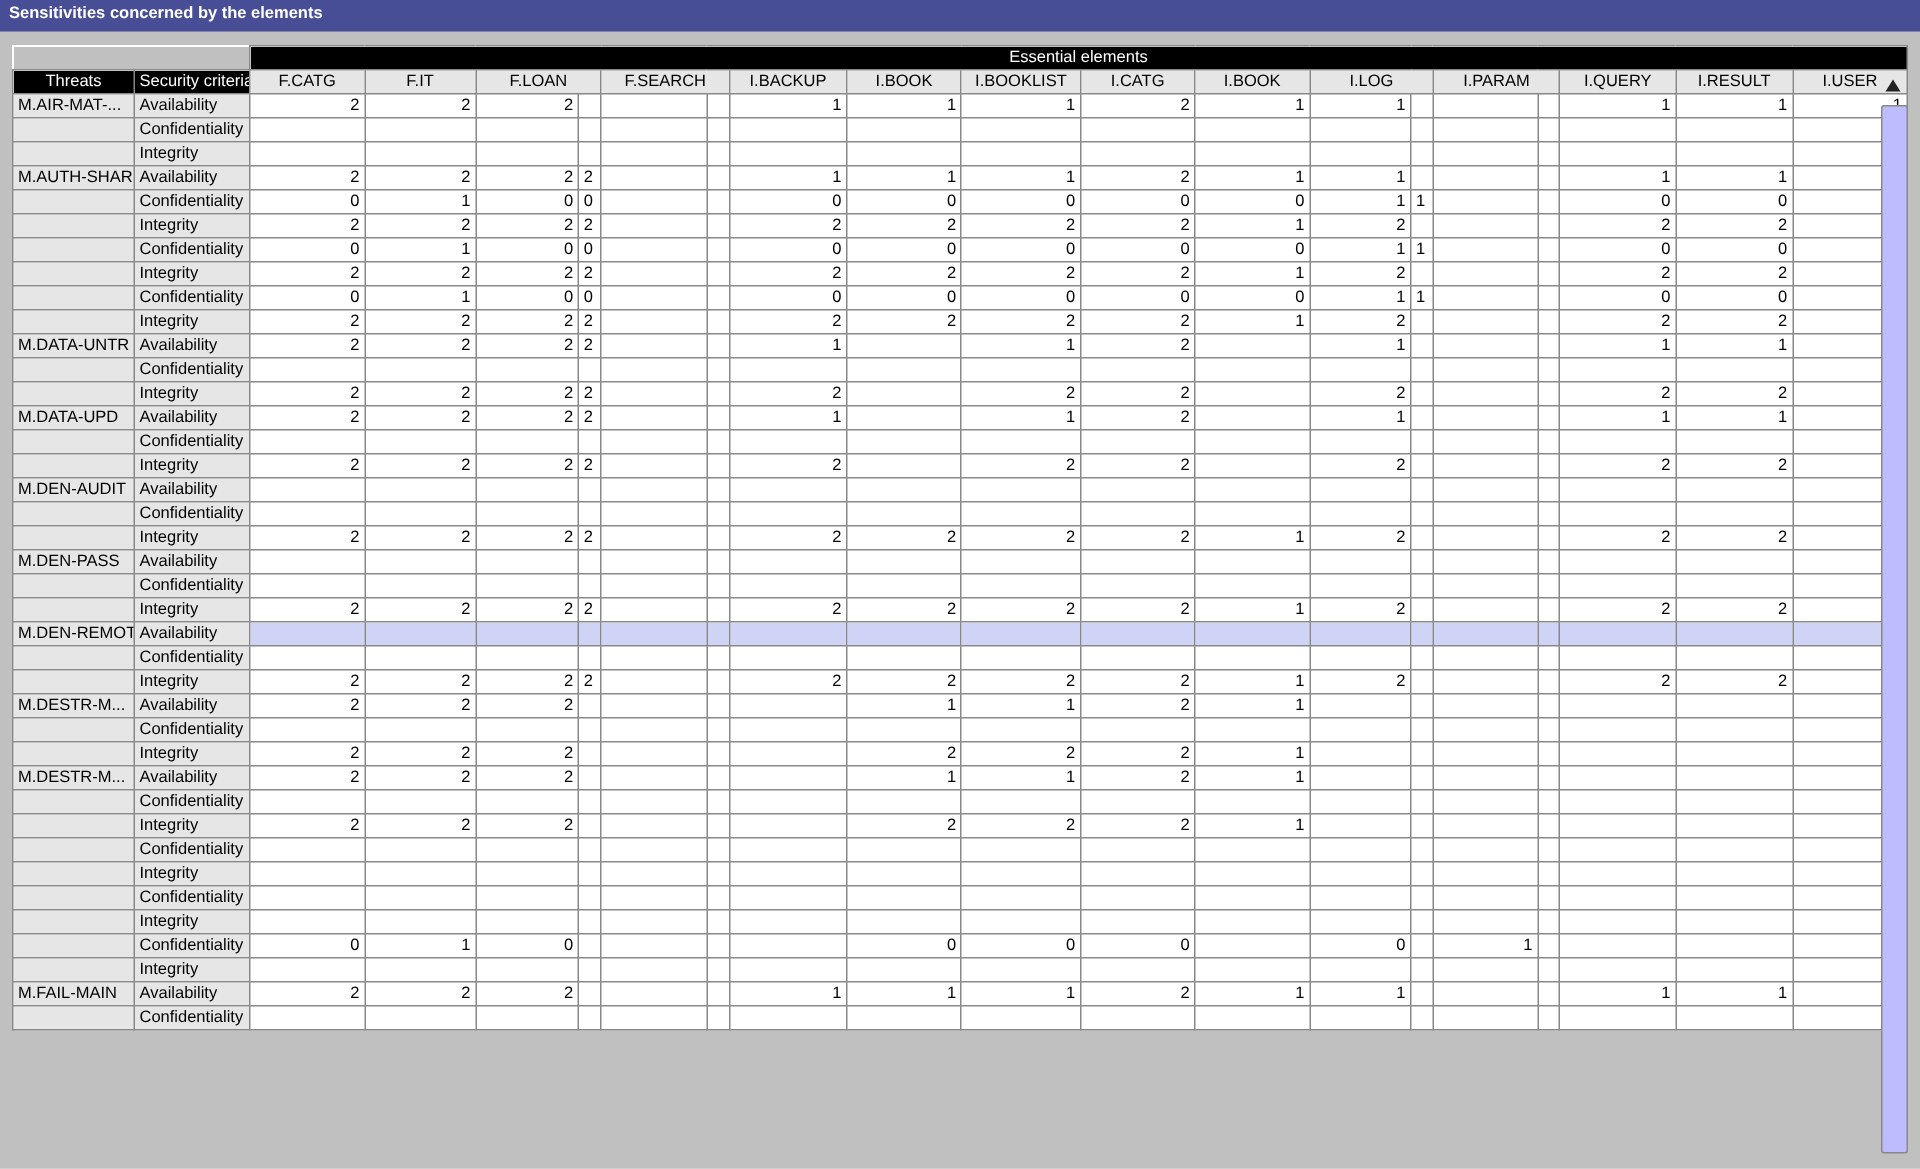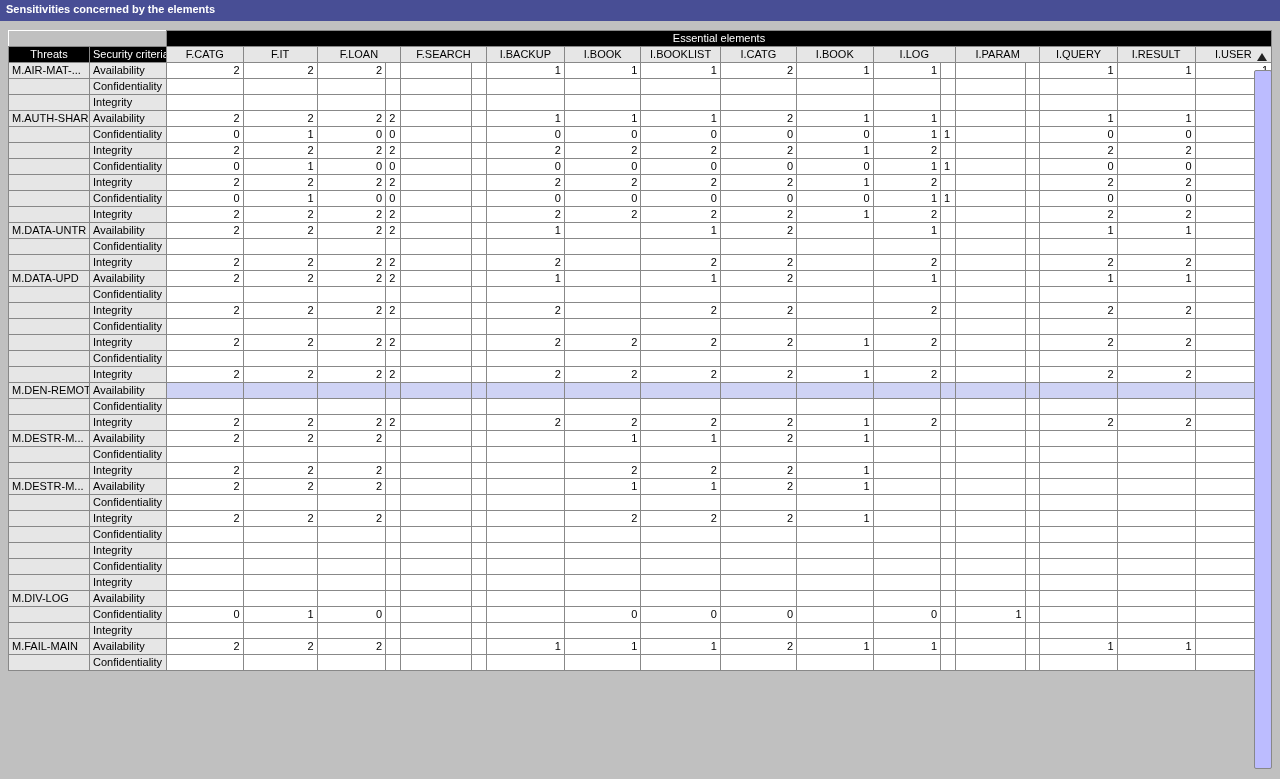--- a/index.html
+++ b/index.html
@@ -402,62 +402,106 @@
           <td class="vcell wv"></td>
           <td class="vcell wv" style="width: 66px;">2</td>
           <td class="vcell wvs" style="text-align: left;"></td>
           <td class="vcell wv" style="width: 66px;"></td>
           <td class="vcell wvs" style="text-align: left;"></td>
           <td class="vcell wv">2</td>
           <td class="vcell wv">2</td>
           <td class="vcell wv">2</td>
         </tr>
         <tr>
-          <td class="threatcell"></td>
-          <td class="critcell">Confidentiality</td>
-          <td class="vcell wv"></td>
-          <td class="vcell wv"></td>
-          <td class="vcell wv" style="width: 66px;"></td>
-          <td class="vcell wvs" style="text-align: left;"></td>
-          <td class="vcell wv" style="width: 66px;"></td>
-          <td class="vcell wvs" style="text-align: left;"></td>
-          <td class="vcell wv"></td>
-          <td class="vcell wv"></td>
-          <td class="vcell wv"></td>
-          <td class="vcell wv"></td>
-          <td class="vcell wv"></td>
-          <td class="vcell wv" style="width: 66px;"></td>
-          <td class="vcell wvs" style="text-align: left;"></td>
-          <td class="vcell wv" style="width: 66px;"></td>
-          <td class="vcell wvs" style="text-align: left;"></td>
-          <td class="vcell wv"></td>
-          <td class="vcell wv"></td>
-          <td class="vcell wv"></td>
-        </tr>
-        <tr>
-          <td class="threatcell"></td>
-          <td class="critcell">Integrity</td>
-          <td class="vcell wv">2</td>
-          <td class="vcell wv">2</td>
-          <td class="vcell wv" style="width: 66px;">2</td>
-          <td class="vcell wvs" style="text-align: left;">2</td>
-          <td class="vcell wv" style="width: 66px;"></td>
-          <td class="vcell wvs" style="text-align: left;"></td>
-          <td class="vcell wv">2</td>
-          <td class="vcell wv">2</td>
-          <td class="vcell wv">2</td>
-          <td class="vcell wv">2</td>
-          <td class="vcell wv">1</td>
-          <td class="vcell wv" style="width: 66px;">2</td>
-          <td class="vcell wvs" style="text-align: left;"></td>
-          <td class="vcell wv" style="width: 66px;"></td>
-          <td class="vcell wvs" style="text-align: left;"></td>
-          <td class="vcell wv">2</td>
-          <td class="vcell wv">2</td>
-          <td class="vcell wv">2</td>
+          <td class="threatcell">M.DEN-AUDIT</td>
+          <td class="critcell">Availability</td>
+          <td class="vcell wv"></td>
+          <td class="vcell wv"></td>
+          <td class="vcell wv" style="width: 66px;"></td>
+          <td class="vcell wvs" style="text-align: left;"></td>
+          <td class="vcell wv" style="width: 66px;"></td>
+          <td class="vcell wvs" style="text-align: left;"></td>
+          <td class="vcell wv"></td>
+          <td class="vcell wv"></td>
+          <td class="vcell wv"></td>
+          <td class="vcell wv"></td>
+          <td class="vcell wv"></td>
+          <td class="vcell wv" style="width: 66px;"></td>
+          <td class="vcell wvs" style="text-align: left;"></td>
+          <td class="vcell wv" style="width: 66px;"></td>
+          <td class="vcell wvs" style="text-align: left;"></td>
+          <td class="vcell wv"></td>
+          <td class="vcell wv"></td>
+          <td class="vcell wv"></td>
+        </tr>
+        <tr>
+          <td class="threatcell"></td>
+          <td class="critcell">Confidentiality</td>
+          <td class="vcell wv"></td>
+          <td class="vcell wv"></td>
+          <td class="vcell wv" style="width: 66px;"></td>
+          <td class="vcell wvs" style="text-align: left;"></td>
+          <td class="vcell wv" style="width: 66px;"></td>
+          <td class="vcell wvs" style="text-align: left;"></td>
+          <td class="vcell wv"></td>
+          <td class="vcell wv"></td>
+          <td class="vcell wv"></td>
+          <td class="vcell wv"></td>
+          <td class="vcell wv"></td>
+          <td class="vcell wv" style="width: 66px;"></td>
+          <td class="vcell wvs" style="text-align: left;"></td>
+          <td class="vcell wv" style="width: 66px;"></td>
+          <td class="vcell wvs" style="text-align: left;"></td>
+          <td class="vcell wv"></td>
+          <td class="vcell wv"></td>
+          <td class="vcell wv"></td>
+        </tr>
+        <tr>
+          <td class="threatcell"></td>
+          <td class="critcell">Integrity</td>
+          <td class="vcell wv">2</td>
+          <td class="vcell wv">2</td>
+          <td class="vcell wv" style="width: 66px;">2</td>
+          <td class="vcell wvs" style="text-align: left;">2</td>
+          <td class="vcell wv" style="width: 66px;"></td>
+          <td class="vcell wvs" style="text-align: left;"></td>
+          <td class="vcell wv">2</td>
+          <td class="vcell wv">2</td>
+          <td class="vcell wv">2</td>
+          <td class="vcell wv">2</td>
+          <td class="vcell wv">1</td>
+          <td class="vcell wv" style="width: 66px;">2</td>
+          <td class="vcell wvs" style="text-align: left;"></td>
+          <td class="vcell wv" style="width: 66px;"></td>
+          <td class="vcell wvs" style="text-align: left;"></td>
+          <td class="vcell wv">2</td>
+          <td class="vcell wv">2</td>
+          <td class="vcell wv">2</td>
+        </tr>
+        <tr>
+          <td class="threatcell">M.DEN-PASS</td>
+          <td class="critcell">Availability</td>
+          <td class="vcell wv"></td>
+          <td class="vcell wv"></td>
+          <td class="vcell wv" style="width: 66px;"></td>
+          <td class="vcell wvs" style="text-align: left;"></td>
+          <td class="vcell wv" style="width: 66px;"></td>
+          <td class="vcell wvs" style="text-align: left;"></td>
+          <td class="vcell wv"></td>
+          <td class="vcell wv"></td>
+          <td class="vcell wv"></td>
+          <td class="vcell wv"></td>
+          <td class="vcell wv"></td>
+          <td class="vcell wv" style="width: 66px;"></td>
+          <td class="vcell wvs" style="text-align: left;"></td>
+          <td class="vcell wv" style="width: 66px;"></td>
+          <td class="vcell wvs" style="text-align: left;"></td>
+          <td class="vcell wv"></td>
+          <td class="vcell wv"></td>
+          <td class="vcell wv"></td>
         </tr>
         <tr>
           <td class="threatcell"></td>
           <td class="critcell">Confidentiality</td>
           <td class="vcell wv"></td>
           <td class="vcell wv"></td>
           <td class="vcell wv" style="width: 66px;"></td>
           <td class="vcell wvs" style="text-align: left;"></td>
           <td class="vcell wv" style="width: 66px;"></td>
           <td class="vcell wvs" style="text-align: left;"></td>
@@ -756,42 +800,20 @@
           <td class="vcell wvs" style="text-align: left;"></td>
           <td class="vcell wv" style="width: 66px;"></td>
           <td class="vcell wvs" style="text-align: left;"></td>
           <td class="vcell wv"></td>
           <td class="vcell wv"></td>
           <td class="vcell wv"></td>
         </tr>
         <tr>
           <td class="threatcell"></td>
           <td class="critcell">Integrity</td>
-          <td class="vcell wv"></td>
-          <td class="vcell wv"></td>
-          <td class="vcell wv" style="width: 66px;"></td>
-          <td class="vcell wvs" style="text-align: left;"></td>
-          <td class="vcell wv" style="width: 66px;"></td>
-          <td class="vcell wvs" style="text-align: left;"></td>
-          <td class="vcell wv"></td>
-          <td class="vcell wv"></td>
-          <td class="vcell wv"></td>
-          <td class="vcell wv"></td>
-          <td class="vcell wv"></td>
-          <td class="vcell wv" style="width: 66px;"></td>
-          <td class="vcell wvs" style="text-align: left;"></td>
-          <td class="vcell wv" style="width: 66px;"></td>
-          <td class="vcell wvs" style="text-align: left;"></td>
-          <td class="vcell wv"></td>
-          <td class="vcell wv"></td>
-          <td class="vcell wv"></td>
-        </tr>
-        <tr>
-          <td class="threatcell">M.DIV-LOG</td>
-          <td class="critcell">Availability</td>
           <td class="vcell wv"></td>
           <td class="vcell wv"></td>
           <td class="vcell wv" style="width: 66px;"></td>
           <td class="vcell wvs" style="text-align: left;"></td>
           <td class="vcell wv" style="width: 66px;"></td>
           <td class="vcell wvs" style="text-align: left;"></td>
           <td class="vcell wv"></td>
           <td class="vcell wv"></td>
           <td class="vcell wv"></td>
           <td class="vcell wv"></td>

